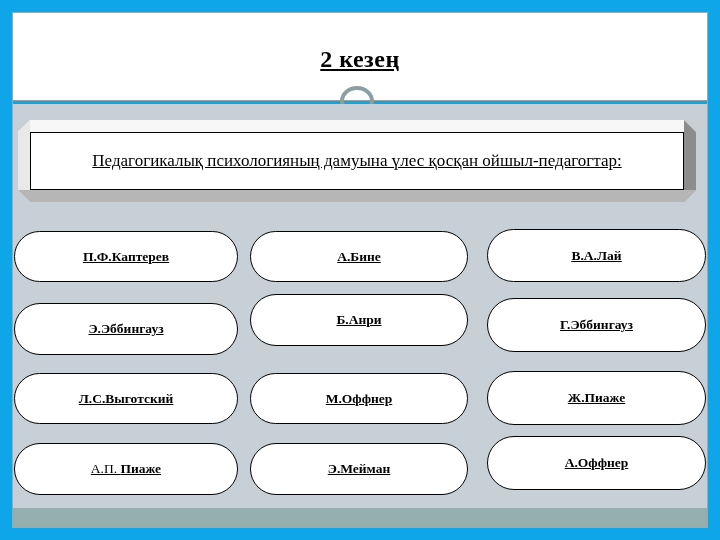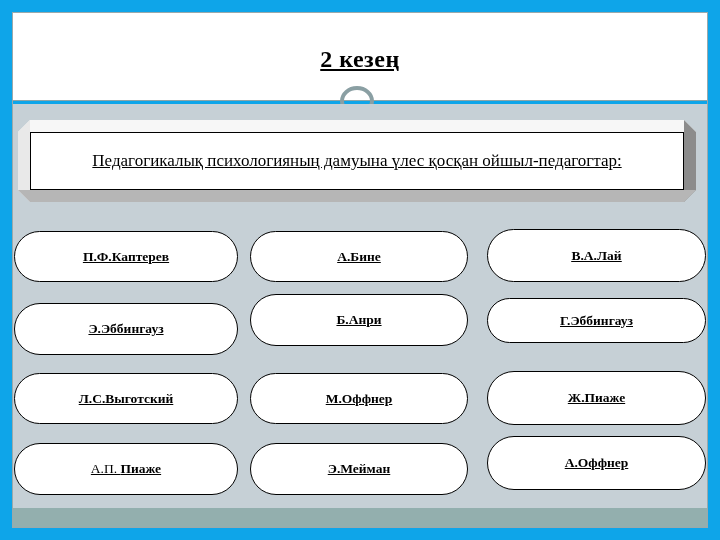--- a/index.html
+++ b/index.html
@@ -234,21 +234,21 @@
       </div>
       <div class="pill" style="left: 250px; top: 373px; width: 218px; height: 51px;">
         <div class="pill-label">М.Оффнер</div>
       </div>
       <div class="pill" style="left: 250px; top: 443px; width: 218px; height: 52px;">
         <div class="pill-label">Э.Мейман</div>
       </div>
       <div class="pill" style="left: 487px; top: 229px; width: 219px; height: 53px; text-decoration: underline;">
         <div class="pill-label">В.А.Лай</div>
       </div>
-      <div class="pill" style="left: 487px; top: 298px; width: 219px; height: 45px;">
+      <div class="pill" style="left: 487px; top: 298px; width: 219px; height: 54px;">
         <div class="pill-label">Г.Эббингауз</div>
       </div>
       <div class="pill" style="left: 487px; top: 371px; width: 219px; height: 54px;">
         <div class="pill-label">Ж.Пиаже</div>
       </div>
       <div class="pill" style="left: 487px; top: 436px; width: 219px; height: 54px;">
         <div class="pill-label">А.Оффнер</div>
       </div>
     </div>
 

